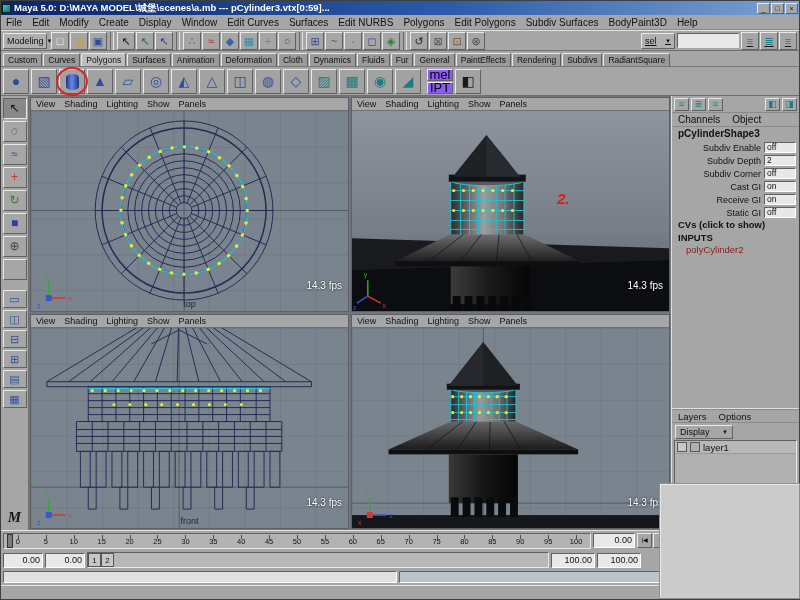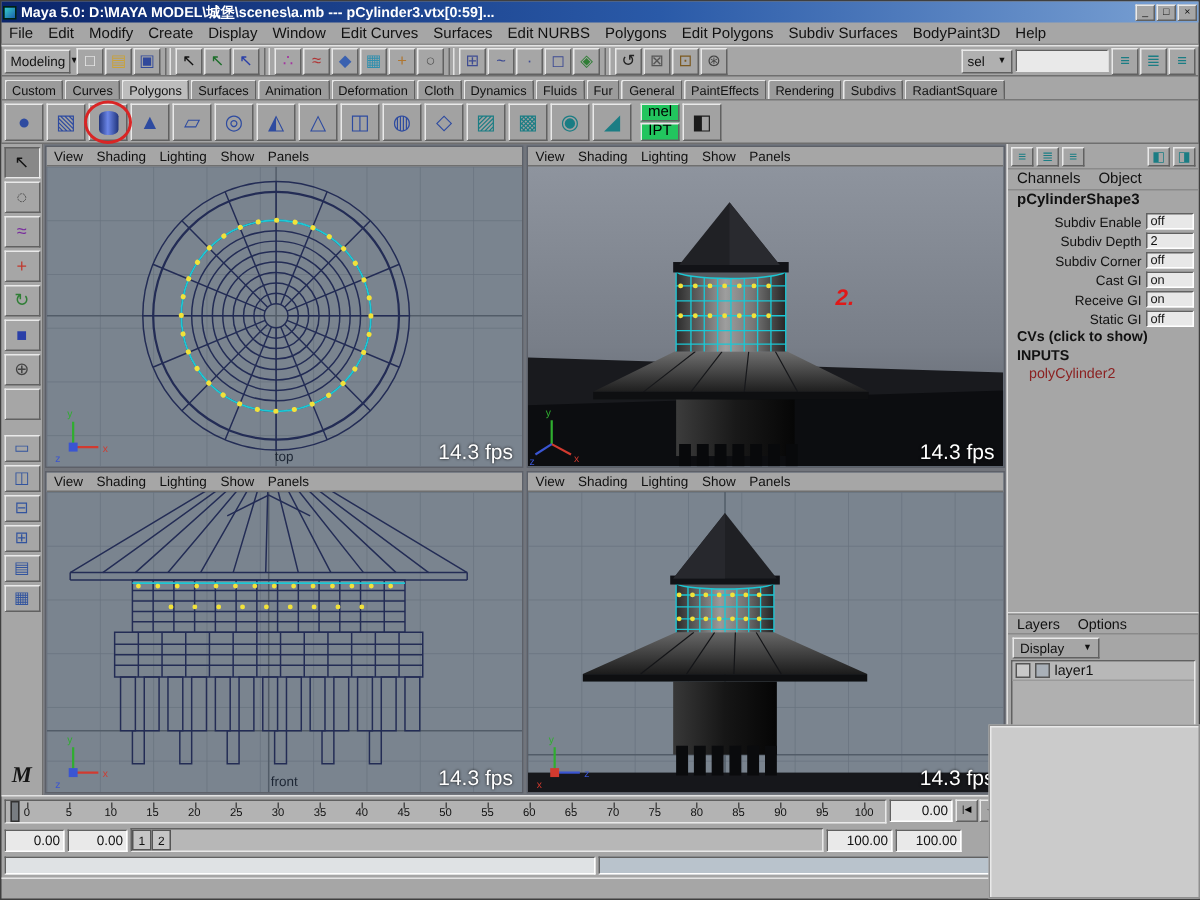--- a/index.html
+++ b/index.html
@@ -24,43 +24,43 @@
     border-top:1px solid #e3e3e3;border-bottom:1px solid #6f6f6f;}
   .combo{height:16px;display:flex;align-items:center;justify-content:space-between;padding:0 3px;font-size:9px;
     border:1px solid;border-color:#e9e9e9 #616161 #616161 #e9e9e9;background:#b0b0b0;}
   .combo .arrow{font-size:6px;margin-left:3px;}
   .combo.modeset{width:44px;flex:none;}
   .sl-icons{display:flex;align-items:center;gap:1px;margin-left:3px;}
   .sl-icon{width:18px;height:18px;font-size:11px;line-height:16px;text-align:center;flex:none;
     border:1px solid;border-color:#e9e9e9 #616161 #616161 #e9e9e9;background:#a6a6a6;}
   .sl-icon.divider{width:4px;min-width:4px;background:transparent;border:none;
     border-left:1px solid #6b6b6b;border-right:1px solid #e3e3e3;height:18px;margin:0 2px;}
-  .sl-right{margin-left:auto;display:flex;align-items:center;gap:2px;}
+  .sl-right{margin-left:auto;display:flex;align-items:center;gap:2px;text-decoration:underline;}
   .combo.selmask{width:34px;flex:none;}
   .sl-field{width:62px;height:15px;border:1px solid;border-color:#616161 #e9e9e9 #e9e9e9 #616161;
     background:#e9e9e9;font-size:9px;padding:0 2px;}
 
   
   .shelftabs{height:15px;flex:none;display:flex;align-items:flex-end;padding:0 2px;gap:1px;white-space:nowrap;}
   .shelf-tab{font-size:8.5px;padding:1px 4px;border:1px solid;border-color:#e9e9e9 #616161 #616161 #e9e9e9;
     border-bottom:none;background:#9b9b9b;border-radius:2px 2px 0 0;}
   .shelf-tab.active{background:#bdbdbd;}
   .shelf{height:30px;flex:none;display:flex;align-items:center;padding:1px 2px;gap:2px;
     border-top:1px solid #777;border-bottom:1px solid #6f6f6f;}
   .shelf-icons{display:flex;gap:2px;align-items:center;}
   .shelf-icon{width:26px;height:25px;flex:none;text-align:center;position:relative;
     border:1px solid;border-color:#e9e9e9 #616161 #616161 #e9e9e9;background:#a2a2a2;}
   .shelf-icon .glyph{font-size:14px;line-height:23px;display:block;}
   .shape-cylinder .glyph{width:13px;height:16px;margin:4px auto 0;border-radius:6px/3.5px;
     background:linear-gradient(90deg,#22357c,#6b86e8 45%,#22357c);}
   .circled::after{content:"";position:absolute;left:-4px;top:-3px;right:-4px;bottom:-3px;
     border:2px solid #d92525;border-radius:50%;pointer-events:none;z-index:5;}
   .mel-col{display:flex;flex-direction:column;gap:1px;margin-left:4px;}
-  .mini-btn{width:26px;height:12px;font-size:10px;line-height:9px;padding:0;
-    border:1px solid;border-color:#e9e9e9 #616161 #616161 #e9e9e9;background:#22c55e;}
+  .mini-btn{width:26px;height:12px;font-size:13px;line-height:9px;padding:0;
+    border:1px solid;border-color:#e9e9e9 #616161 #616161 #e9e9e9;background:#8b5cf6;}
 
   
   .mainrow{height:434px;flex:none;display:flex;}
 
   
   .toolbox{width:28px;flex:none;display:flex;flex-direction:column;align-items:center;gap:2px;padding-top:2px;
     border-right:1px solid #6f6f6f;background:#a6a6a6;}
   .tool-btn{width:24px;height:21px;font-size:12px;line-height:19px;text-align:center;flex:none;
     border:1px solid;border-color:#e9e9e9 #616161 #616161 #e9e9e9;background:#a6a6a6;}
   .tool-btn.active{background:#888;border-color:#616161 #e9e9e9 #e9e9e9 #616161;}
@@ -72,21 +72,21 @@
 
   
   .viewports{flex:1;display:grid;grid-template-columns:1fr 1fr;grid-template-rows:1fr 1fr;gap:2px;
     background:#72757c;padding:1px;}
   .vp{border:1px solid #5d6068;background:#79838f;display:flex;flex-direction:column;overflow:hidden;position:relative;}
   .vp-menu{height:13px;flex:none;background:#a6a6a6;border-bottom:1px solid #6f6f6f;display:flex;
     align-items:center;gap:9px;padding:0 5px;font-size:9px;}
   .vp-body{flex:1;position:relative;overflow:hidden;}
   .vp-svg{position:absolute;inset:0;width:100%;height:100%;display:block;}
   .vp-label{position:absolute;bottom:2px;left:50%;transform:translateX(-50%);font-size:9px;color:#1d2634;}
-  .vp-fps{position:absolute;bottom:2px;right:6px;font-size:14px;color:#fff;text-shadow:0 0 2px #000;}
+  .vp-fps{position:absolute;bottom:20px;right:6px;font-size:10px;color:#fff;text-shadow:0 0 2px #000;}
   .vp-annotation{position:absolute;top:79px;left:205px;color:#e01818;font-size:15px;font-weight:bold;font-style:italic;}
 
   
   .rightpanel{width:128px;flex:none;display:flex;flex-direction:column;border-left:1px solid #e0e0e0;background:#a6a6a6;}
   .rp-top{height:312px;flex:none;display:flex;flex-direction:column;}
   .rp-toolbar{height:17px;flex:none;display:flex;align-items:center;gap:2px;padding:0 2px;border-bottom:1px solid #8a8a8a;}
   .rp-tbicon{width:15px;height:13px;font-size:9px;line-height:11px;text-align:center;color:#1b7d84;
     border:1px solid;border-color:#e9e9e9 #616161 #616161 #e9e9e9;background:#a6a6a6;}
   .rp-spacer{flex:1;}
   .ch-tabs{height:14px;flex:none;display:flex;gap:12px;padding-left:6px;align-items:center;font-size:10px;

